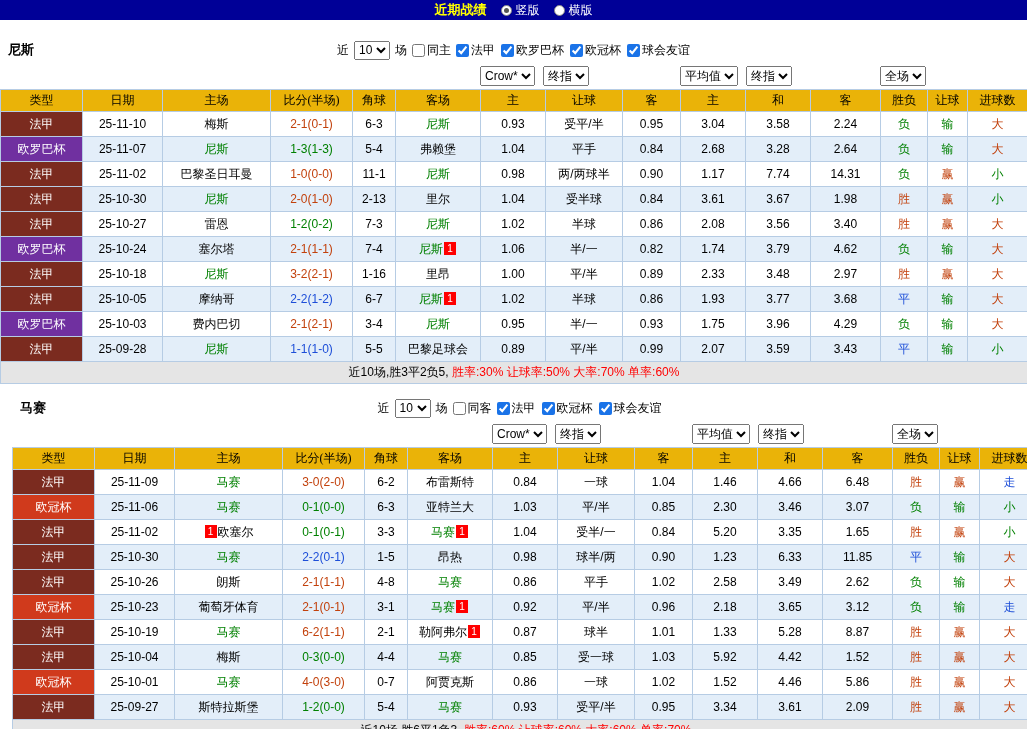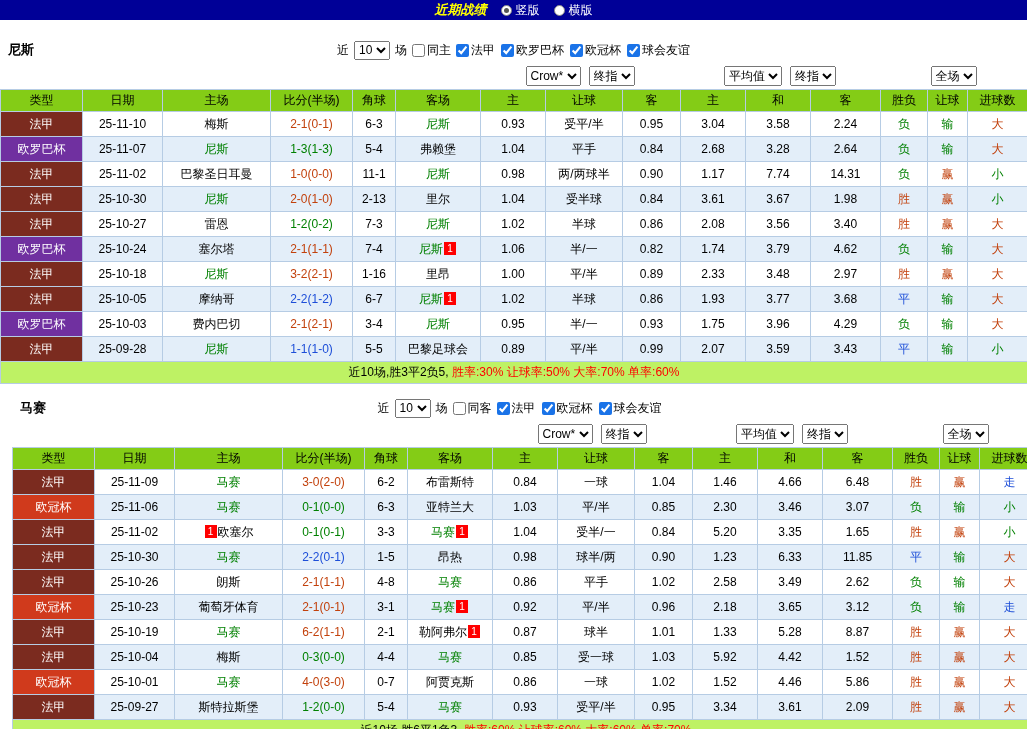--- a/index.html
+++ b/index.html
@@ -7,68 +7,68 @@
   body {
     width:1027px;
     font-family:"Liberation Sans","DejaVu Sans",sans-serif;
     font-size:12px; color:#000;
   }
   
   .topbar {
     height:20px; background:#000097;
     display:flex; align-items:center; justify-content:center; gap:14px;
   }
-  .topbar .title { color:#ffff00; font-weight:bold; font-size:13px;font-style:italic; }
+  .topbar .title { color:#ffff00; font-weight:bold; font-size:13px; }
   .radio { display:inline-flex; align-items:center; gap:4px; color:#fff; cursor:pointer; }
   .rdot { width:11px; height:11px; border-radius:50%; background:#fff; border:1px solid #888; position:relative; display:inline-block; }
   .rdot.selected::after { content:''; position:absolute; left:2px; top:2px; right:2px; bottom:2px; border-radius:50%; background:#555; }
 
   .section { margin-top:16px; }
   .section + .section { margin-top:10px;padding-left:12px; }
 
   
   .sec-head { height:28px; position:relative; display:flex; align-items:center; background:#fff; }
   .sec-head .team { position:absolute; left:8px; font-weight:bold; font-size:13px; }
   .filters { margin:0 auto; display:flex; align-items:center; gap:5px; }
   .filters select { height:19px; font-size:12px; }
   .chk { display:inline-flex; align-items:center; gap:2px; cursor:pointer; }
   .chk input { width:13px; height:13px; accent-color:#1a73e8; }
   .league-checks { display:inline-flex; align-items:center; gap:6px; }
 
   
   .dd-row { height:25px; position:relative; background:#fff; }
-  .dd { position:absolute; top:2px; display:flex; justify-content:center; gap:8px; }
+  .dd { position:absolute; top:2px; display:flex; gap:8px; }
   .dd select { height:20px; font-size:12px; }
   .g1 { left:480px; width:200px; }
   .g2 { left:680px; width:200px; }
   .g3 { left:880px; width:147px; }
 
   table { width:1027px; border-collapse:collapse; table-layout:fixed; }
   th, td { border:1px solid #b6cce4; text-align:center; overflow:hidden; white-space:nowrap; }
-  th { height:22px; background:#84cc16; font-weight:normal; }
+  th { height:22px; background:#eab308; font-weight:normal;font-family:Liberation Serif, serif; }
   td { height:25px; }
   tbody tr:nth-child(even) td { background:#e3eef9; }
 
   td.league { color:#fff; }
   td.league.fa { background:#7b2b1f !important; }
   td.league.ol { background:#7030a0 !important; }
   td.league.og { background:#d03a1c !important; }
 
   .red   { color:#c2410c; }
   .green { color:#008000; }
   .blue  { color:#1d4ed8; }
   .focal { color:#008000; }
 
   .card {
     display:inline-block; background:#f00; color:#fff;
     width:12px; height:13px; line-height:13px; font-size:10px;
     margin:0 1px; vertical-align:1px; text-align:center;
   }
 
-  tfoot td { height:22px; background:#bef264; }
+  tfoot td { height:22px; background:#e5e5e5; }
   .sum-red { color:#ff0000; }
 </style>
 </head>
 <body>
 
 <div class="topbar">
   <span class="title">近期战绩</span>
   <label class="radio">
     <span class="rdot selected"></span>
     <span>竖版</span>

